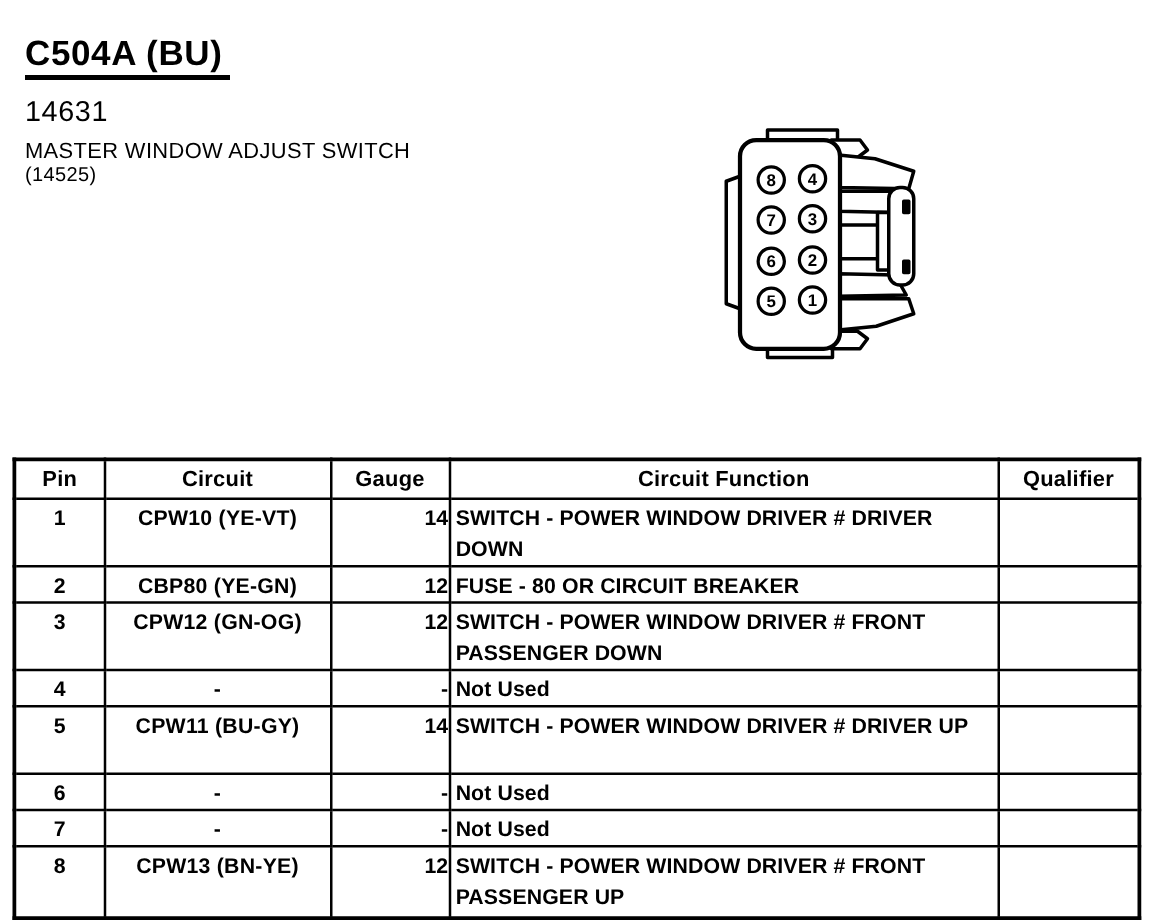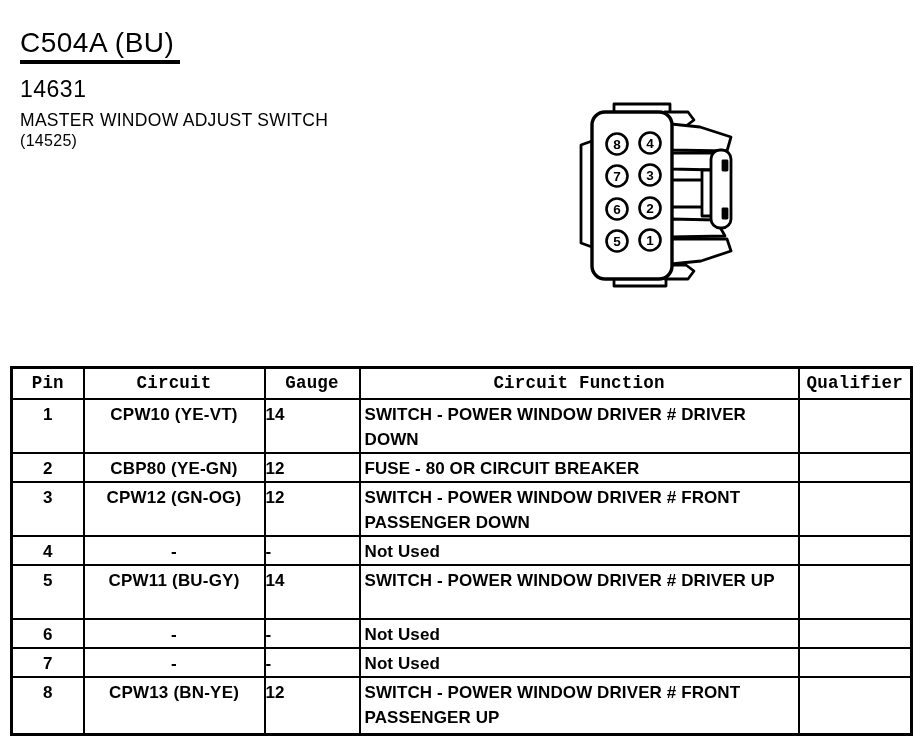--- a/index.html
+++ b/index.html
@@ -9,21 +9,21 @@
     position:relative;
     font-family:"Liberation Sans", sans-serif;
     color:#000;
     overflow:hidden;
   }
   .abs { position:absolute; }
 
   
   #connector-id {
     left:20px; top:27px;
-    font-size:28px; font-weight:normal; letter-spacing:0.5px;
+    font-size:28px; font-weight:bold; letter-spacing:0.5px;
     border-bottom:4px solid #000; padding:0 6px 1px 0;
     display:inline-block;
   }
   #part-number {
     left:20px; top:76px;
     font-size:23px; font-weight:normal; letter-spacing:0.5px;
   }
   #component-name {
     left:20px; top:110px;
     font-size:17.5px; letter-spacing:0.3px;
@@ -49,26 +49,25 @@
     border:2px solid #000;
     vertical-align:top;
     overflow:hidden;
   }
   #pinout-table { border:3px solid #000; }
   #pinout-table thead th {
     height:31px;
     font-size:17.5px;
     vertical-align:middle;
     letter-spacing:0.2px;
-    font-family:Liberation Mono, monospace;
   }
   #pinout-table td { padding-top:2px; line-height:25px; }
   td.c-pin   { text-align:center; }
   td.c-circuit { text-align:center; letter-spacing:0.2px; }
-  td.c-gauge { text-align:left; }
+  td.c-gauge { text-align:right; }
   td.c-func  { text-align:left; padding-left:4px; padding-right:20px; letter-spacing:0.1px; }
   td.c-qual  { }
   tr.row-tall  td { height:54px; }
   tr.row-short td { height:28px; }
   tr.row-last  td { height:58px; }
 </style>
 </head>
 <body>
 
 <div class="abs" id="connector-id">C504A (BU)</div>

